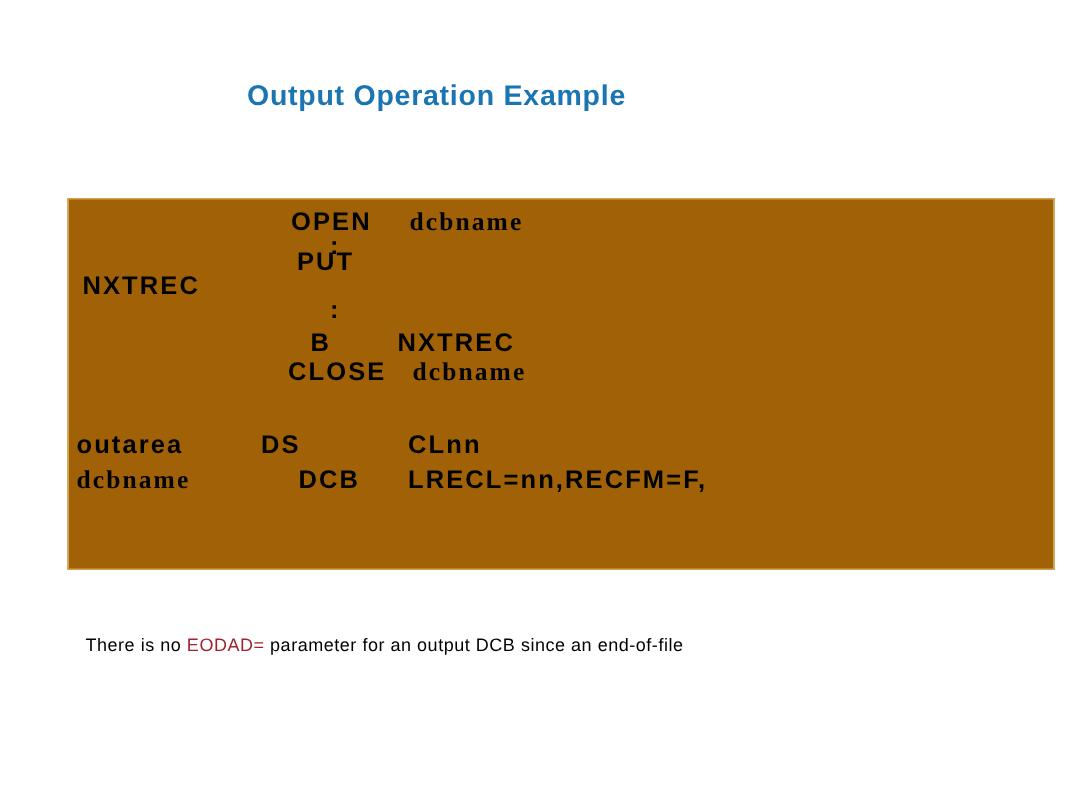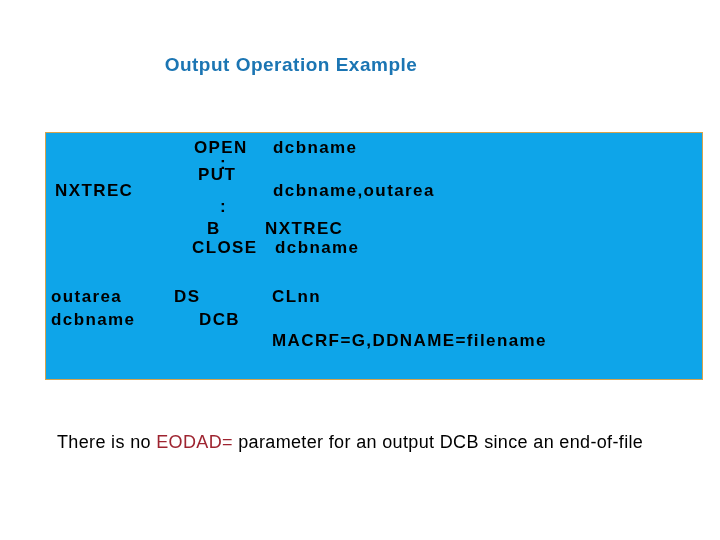--- a/index.html
+++ b/index.html
@@ -15,29 +15,29 @@
   body{
     width:720px;height:540px;background:#ffffff;position:relative;overflow:hidden;
     font-family:"Liberation Sans","DejaVu Sans",sans-serif;
   }
   .slide-title{
     position:absolute;top:54px;left:0;width:582px;text-align:center;
     font-size:19px;font-weight:bold;letter-spacing:0.5px;color:var(--title-blue);
   }
   .code-box{
     position:absolute;left:45px;top:132px;width:656px;height:246px;
-    border:1px solid var(--box-border-orange);background:#0ea5e9;
+    border:1px solid var(--box-border-orange);background:#a16207;
   }
   .code-box span{
     position:absolute;display:block;white-space:pre;
     font-size:17px;font-weight:bold;letter-spacing:1.4px;line-height:1;
     color:var(--text-black);
   }
   .inline{position:static !important;display:inline !important;}
-  .navy{color:var(--operand-navy);}
+  .navy{color:var(--operand-navy);font-family:Liberation Serif, serif;}
   .green{color:var(--area-green);}
   .red{color:var(--nn-red);text-align:center;}
   
   .r-open-op   {left:148px;top:6px;}
   .r-open-val  {left:227px;top:6px;}
   .colon1      {left:174px;top:22px;font-size:18px;}
   .r-put-lab   {left:9px;  top:49px;}
   .r-put-op    {left:152px;top:33px;}
   .r-put-val   {left:227px;top:49px;}
   .colon2      {left:174px;top:65px;font-size:18px;}
@@ -47,52 +47,51 @@
   .r-close-val {left:229px;top:106px;}
   .r-ds-lab    {left:5px;  top:155px;}
   .r-ds-op     {left:128px;top:155px;}
   .r-ds-val    {left:226px;top:155px;}
   .r-dcb-lab   {left:5px;  top:178px;}
   .r-dcb-op    {left:137px;top:178px;margin-left:16px;}
   .r-dcb-val   {left:226px;top:178px;}
   .r-dcb-cont  {left:226px;top:199px;}
   .note{
     position:absolute;left:57px;top:418px;width:648px;
-    font-size:18px;letter-spacing:0.35px;line-height:24px;color:var(--text-black);margin-top:12px;
+    font-size:12px;letter-spacing:0.35px;line-height:24px;color:var(--text-black);
   }
   .note .kw{color:var(--keyword-red);}
 </style>
 </head>
 <body>
 
 <div class="slide-title">Output Operation Example</div>
 
 <div class="code-box">
   <span class="r-open-op">OPEN</span>
   <span class="r-open-val navy">dcbname</span>
 
   <span class="colon1">:</span>
 
   <span class="r-put-lab">NXTREC</span>
   <span class="r-put-op">PUT</span>
-  <span class="r-put-val"><span class="inline navy">dcbname,</span><span class="inline green">outarea</span></span>
 
   <span class="colon2">:</span>
 
   <span class="r-b-op">B</span>
   <span class="r-b-val">NXTREC</span>
 
   <span class="r-close-op">CLOSE</span>
   <span class="r-close-val navy">dcbname</span>
 
   <span class="r-ds-lab green">outarea</span>
   <span class="r-ds-op">DS</span>
   <span class="r-ds-val"><span class="inline">CL</span><span class="inline red">nn</span></span>
 
   <span class="r-dcb-lab navy">dcbname</span>
   <span class="r-dcb-op">DCB</span>
+  <span class="r-dcb-val"><span class="inline">LRECL=</span><span class="inline red">nn</span><span class="inline">,RECFM=F,</span></span>
 
-  <span class="r-dcb-cont">MACRF=G,DDNAME=filename</span>
 </div>
 
 <div class="note">
   <span>There is no </span><span class="kw">EODAD=</span><span> parameter for an output DCB since an end-of-file</span><br>
 </div>
 
 </body></html>

